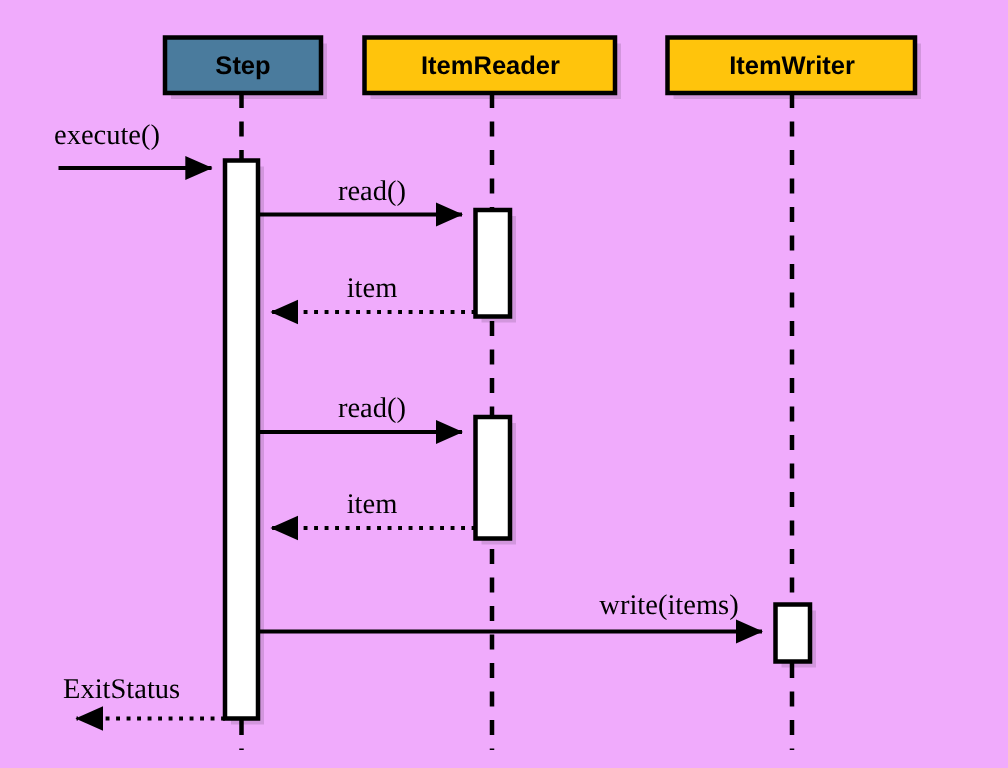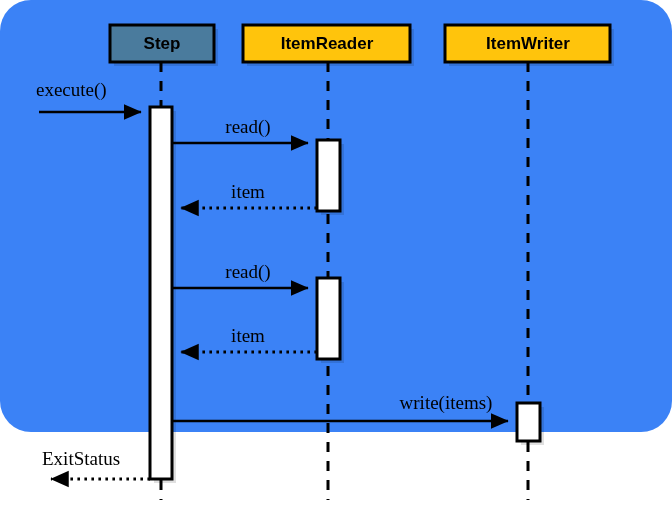--- a/index.html
+++ b/index.html
@@ -9,23 +9,22 @@
   }
   body {
     width: 672px;
     height: 512px;
     font-family: "Liberation Sans", sans-serif;
     overflow: hidden;
   }
   #diagram-root {
     position: relative;
     width: 672px;
-    height: 432px;
-    background: #3b82f6;
-    border-radius: 31px;
+    height: 512px;
+    background: #f0abfc;
   }
   svg#seq {
     display: block;
     width: 672px;
     height: 512px;
   }
   .lifeline-box-rect {
     stroke: #000000;
     stroke-width: 3;
   }

